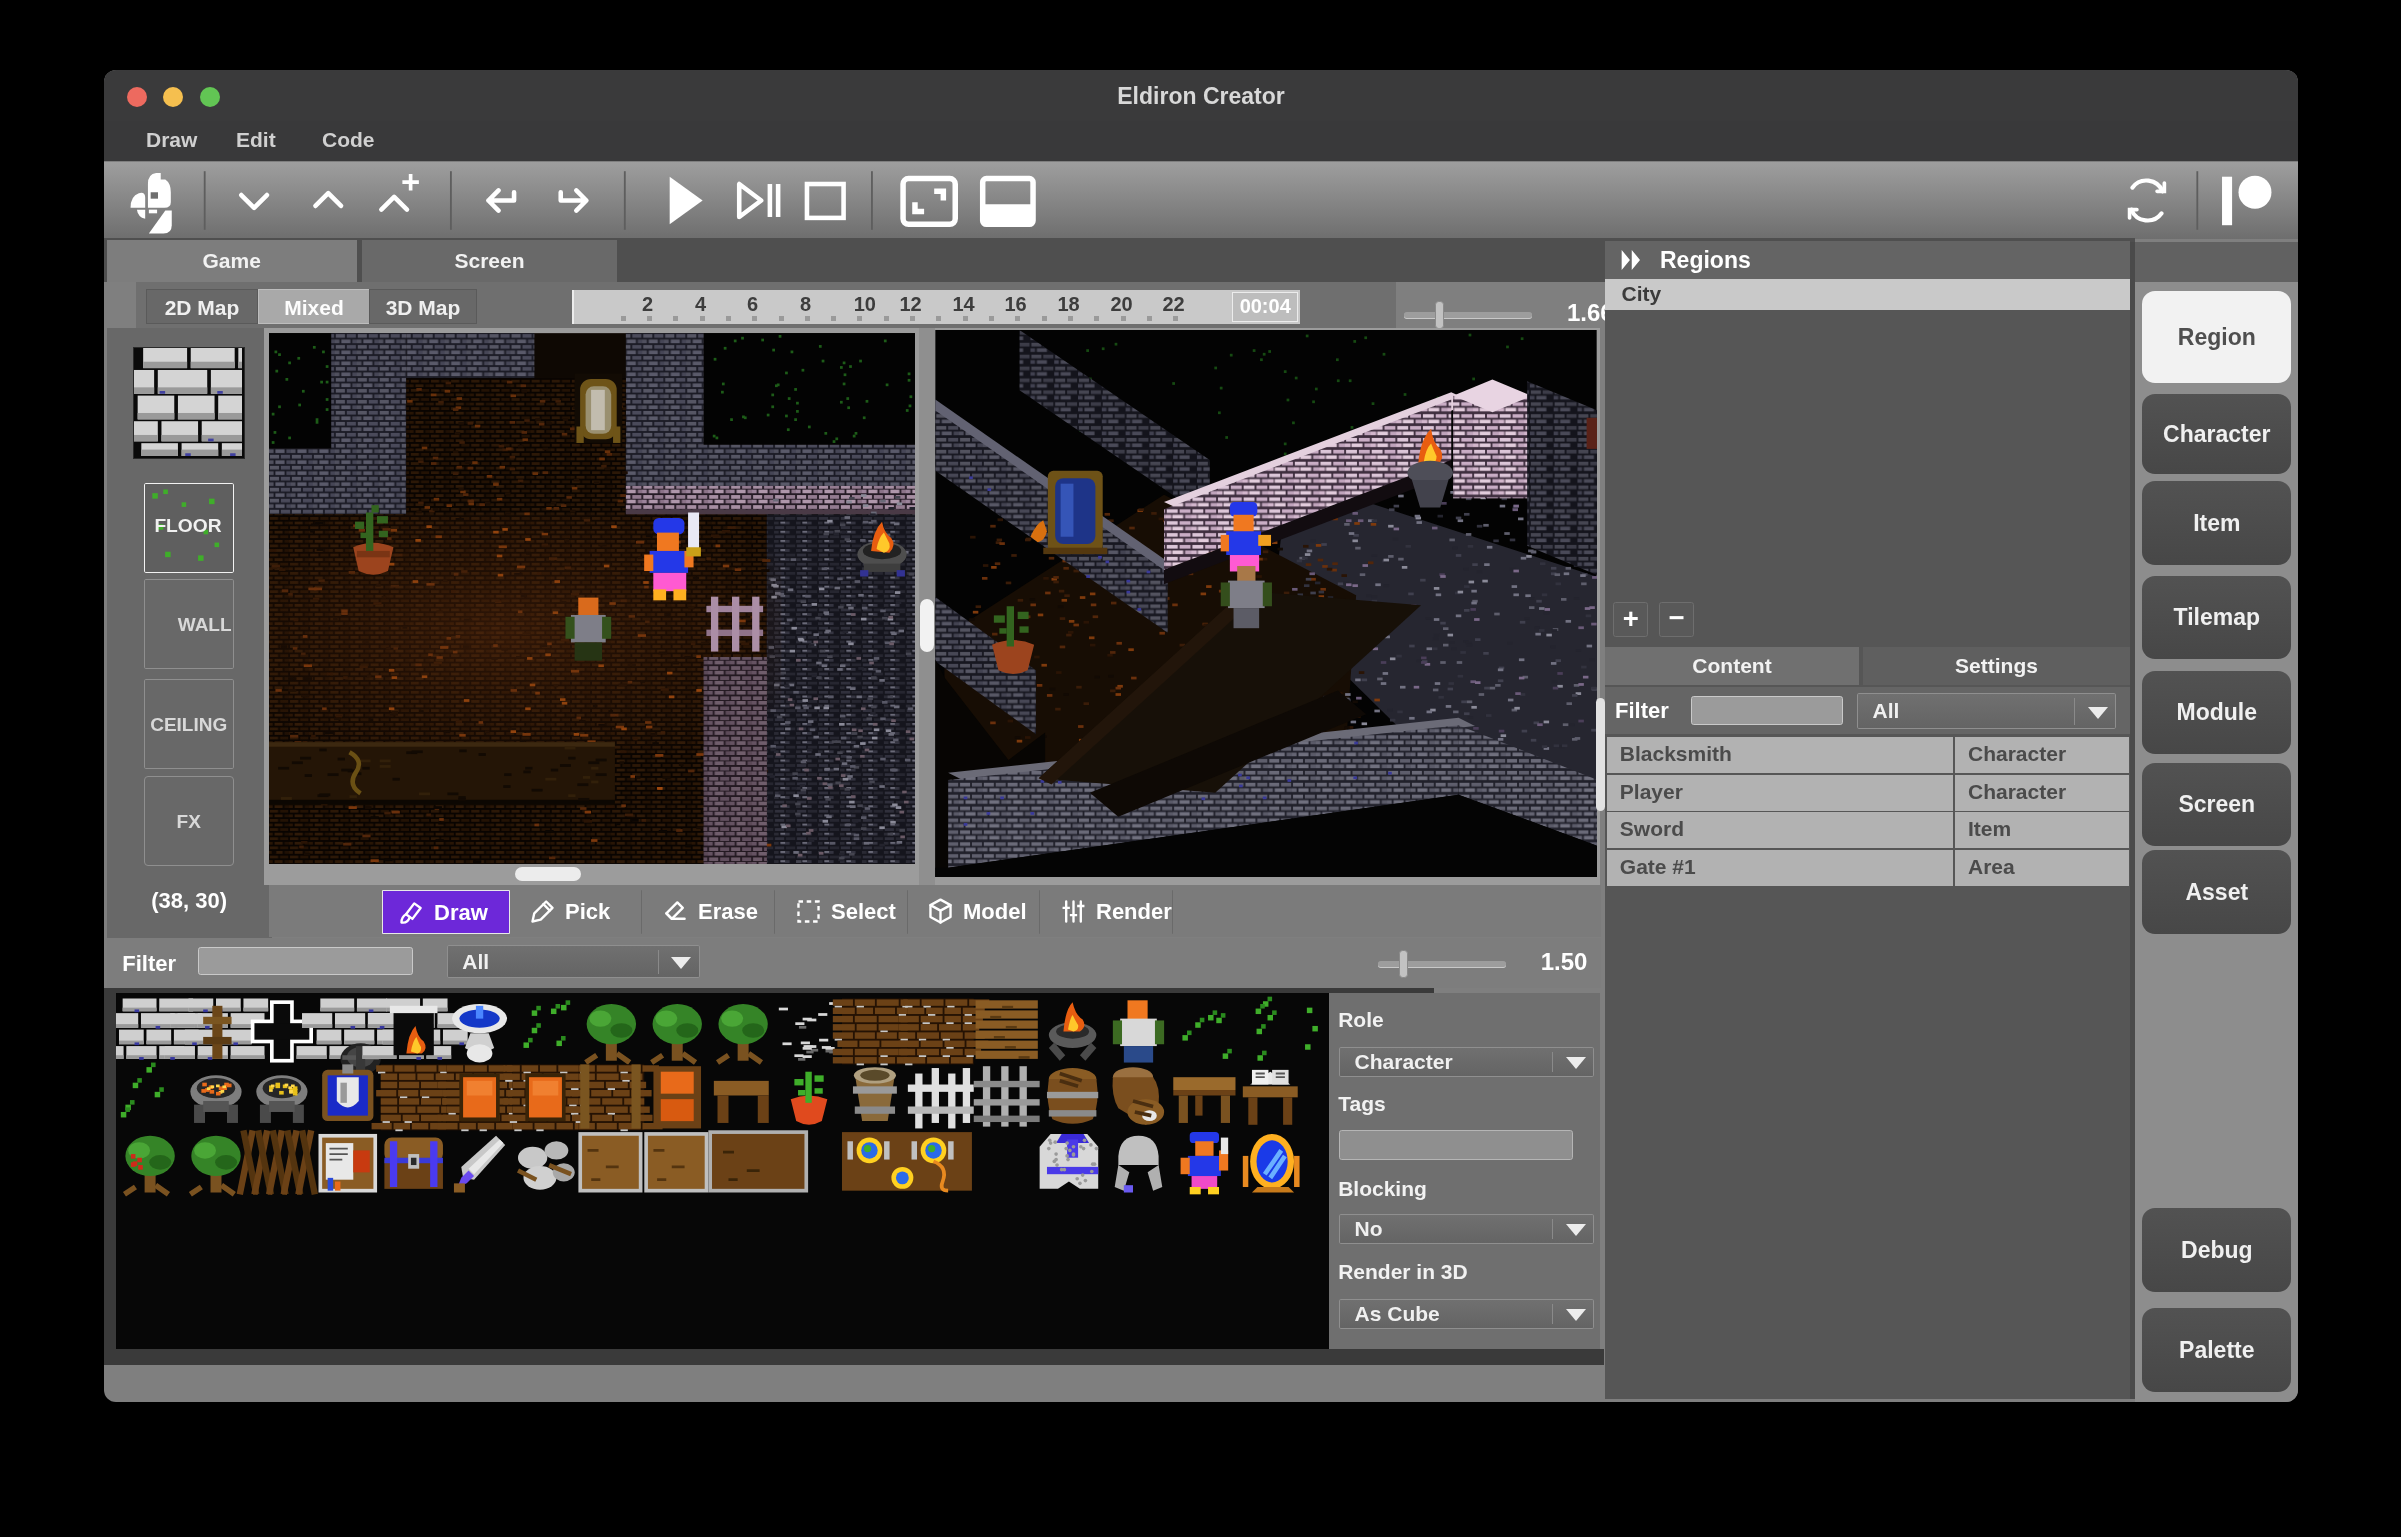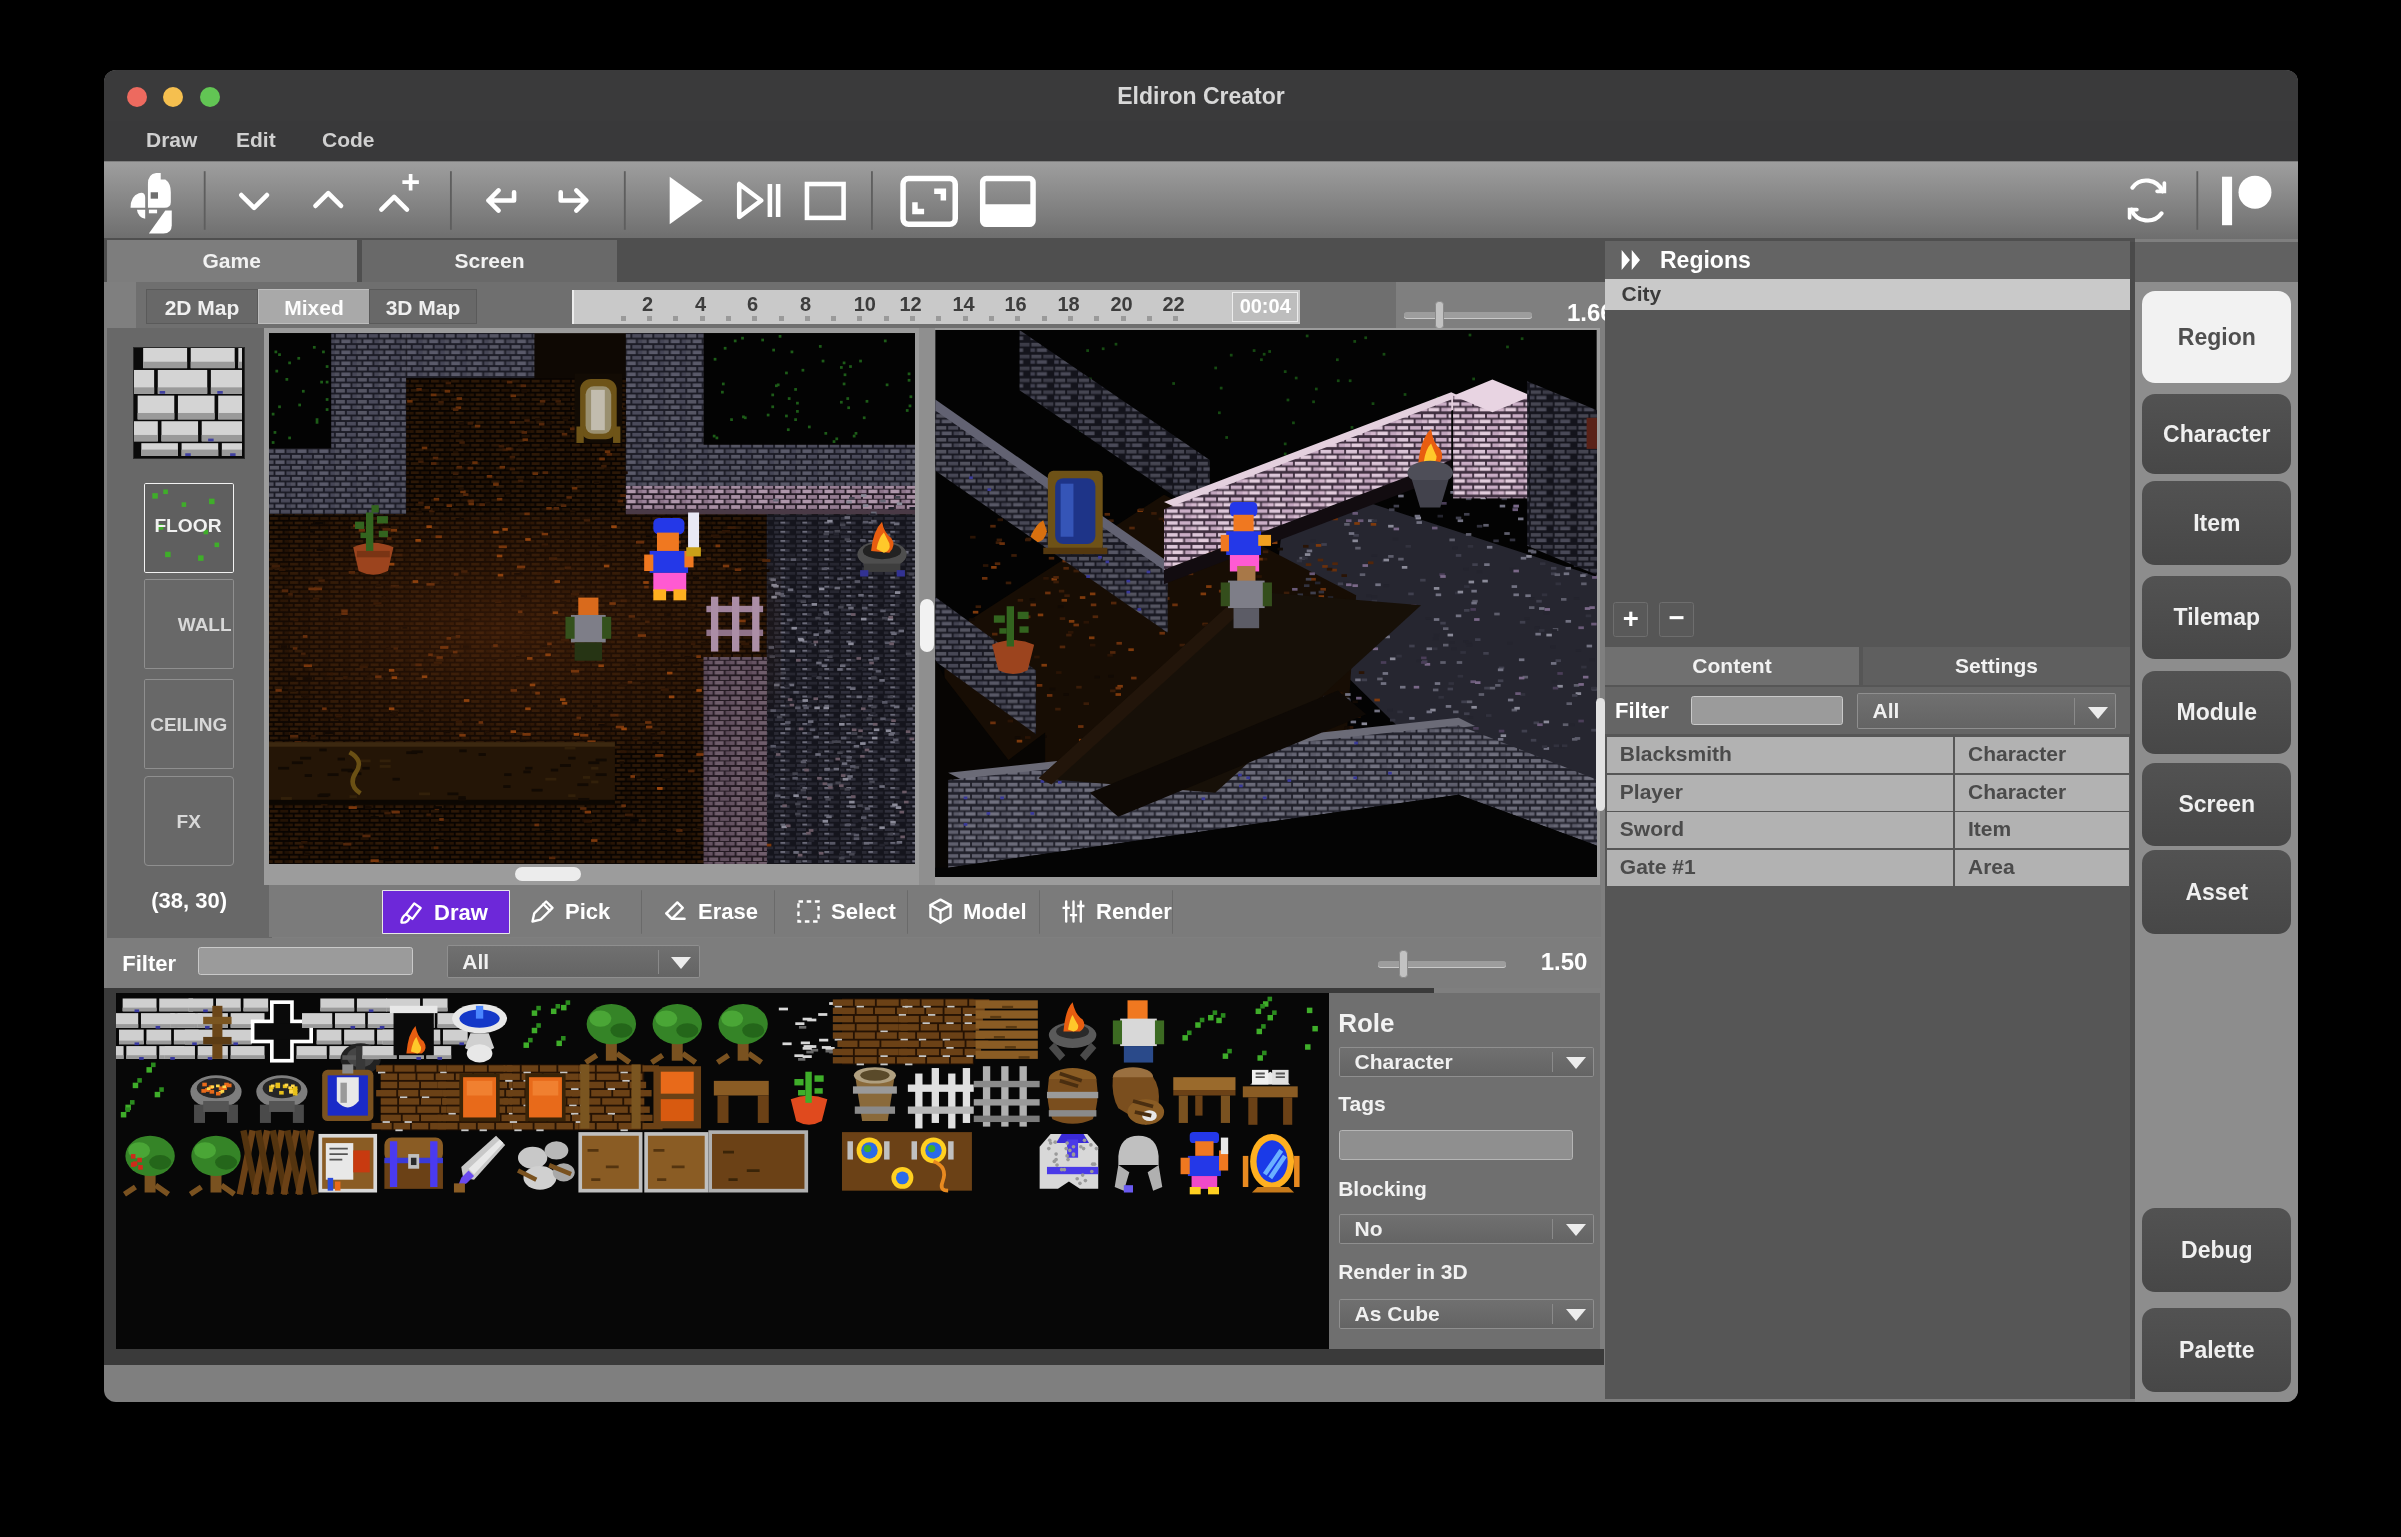--- a/index.html
+++ b/index.html
@@ -2848,21 +2848,21 @@
         <g transform="translate(1225,150)">
           <ellipse cx="38" cy="34" rx="24" ry="30" fill="#ffb020"></ellipse>
           <ellipse cx="38" cy="34" rx="17" ry="23" fill="#1a3ae8"></ellipse>
           <path d="M30 48 l18 -26 M36 52 l16 -24" stroke="#6ab0ff" stroke-width="5"></path>
           <rect x="6" y="28" width="6" height="34" fill="#e88a20"></rect>
           <rect x="62" y="28" width="6" height="34" fill="#e88a20"></rect>
           <path d="M22 62 h34 l6 6 h-46 z" fill="#c87a1a"></path>
         </g>
       </svg></div>
     <div style="position:absolute;left:1225px;top:923px;width:271px;height:356px;background:#6f6f6f;">
-      <span class="b" style="position:absolute;left:9.2px;top:14.6px;font-size:26px;color:#f2f2f2;">Role</span>
+      <span class="b" style="position:absolute;left:9.2px;top:14.6px;font-size:21px;color:#f2f2f2;">Role</span>
       <div style="position:absolute;left:10px;top:54px;width:255px;height:30px;background:linear-gradient(#707070,#646464);border:0.9px solid #8f8f8f;border-radius:1.8px;">
         <span class="b" style="position:absolute;left:14.6px;top:50%;transform:translateY(-50%);font-size:21px;color:#f0f0f0;">Character</span>
         <div style="position:absolute;right:40px;top:3.7px;bottom:3.7px;width:0.9px;background:#8a8a8a;"></div>
         <div style="position:absolute;left:226px;top:50%;margin-top:-4.6px;width:0;height:0;border-left:10px solid transparent;border-right:10px solid transparent;border-top:12px solid #ececec;"></div>
       </div>
       <span class="b" style="position:absolute;left:9.2px;top:99px;font-size:21px;color:#f2f2f2;">Tags</span>
       <div style="position:absolute;left:10px;top:137px;width:234px;height:30px;background:#8f8f8f;border:1.8px solid #b5b5b5;border-radius:2.7px;"></div>
       <span class="b" style="position:absolute;left:9.2px;top:184px;font-size:21px;color:#f2f2f2;">Blocking</span>
       <div style="position:absolute;left:10px;top:221px;width:255px;height:30px;background:linear-gradient(#707070,#646464);border:0.9px solid #8f8f8f;border-radius:1.8px;">
         <span class="b" style="position:absolute;left:14.6px;top:50%;transform:translateY(-50%);font-size:21px;color:#f0f0f0;">No</span>

